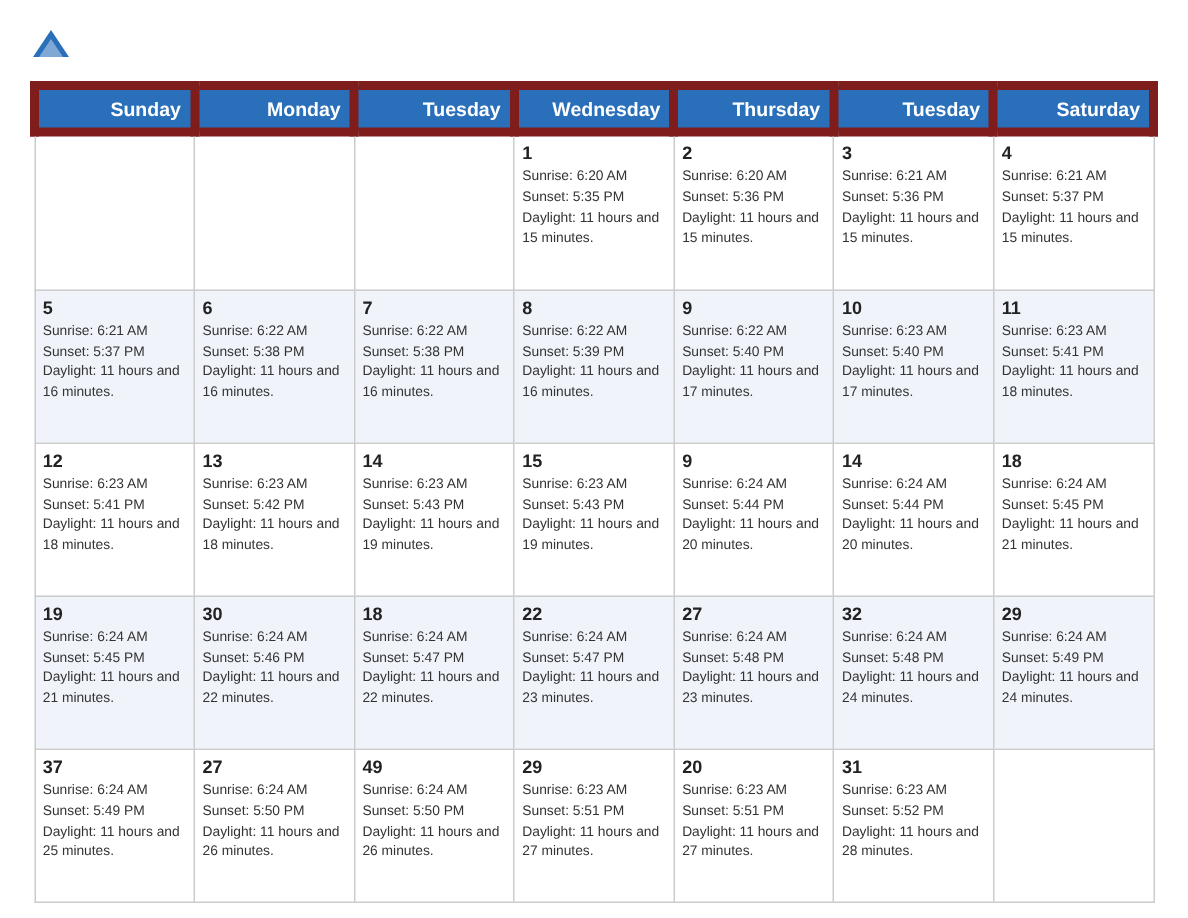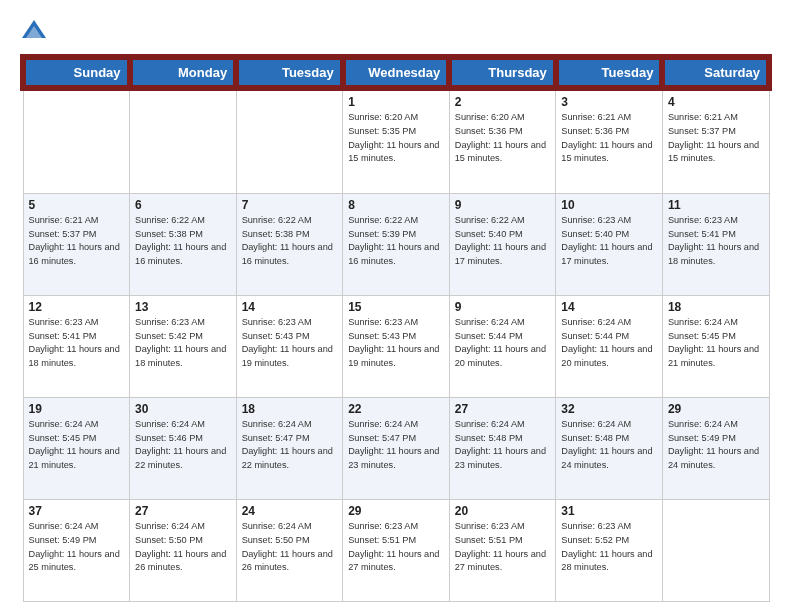--- a/index.html
+++ b/index.html
@@ -240,21 +240,21 @@
         <tr>
           <td>
             <div class="day-num">37</div>
             <div class="day-info">Sunrise: 6:24 AM<br>Sunset: 5:49 PM<br>Daylight: 11 hours and 25 minutes.</div>
           </td>
           <td>
             <div class="day-num">27</div>
             <div class="day-info">Sunrise: 6:24 AM<br>Sunset: 5:50 PM<br>Daylight: 11 hours and 26 minutes.</div>
           </td>
           <td>
-            <div class="day-num">24</div>
+            <div class="day-num">49</div>
             <div class="day-info">Sunrise: 6:24 AM<br>Sunset: 5:50 PM<br>Daylight: 11 hours and 26 minutes.</div>
           </td>
           <td>
             <div class="day-num">29</div>
             <div class="day-info">Sunrise: 6:23 AM<br>Sunset: 5:51 PM<br>Daylight: 11 hours and 27 minutes.</div>
           </td>
           <td>
             <div class="day-num">20</div>
             <div class="day-info">Sunrise: 6:23 AM<br>Sunset: 5:51 PM<br>Daylight: 11 hours and 27 minutes.</div>
           </td>

